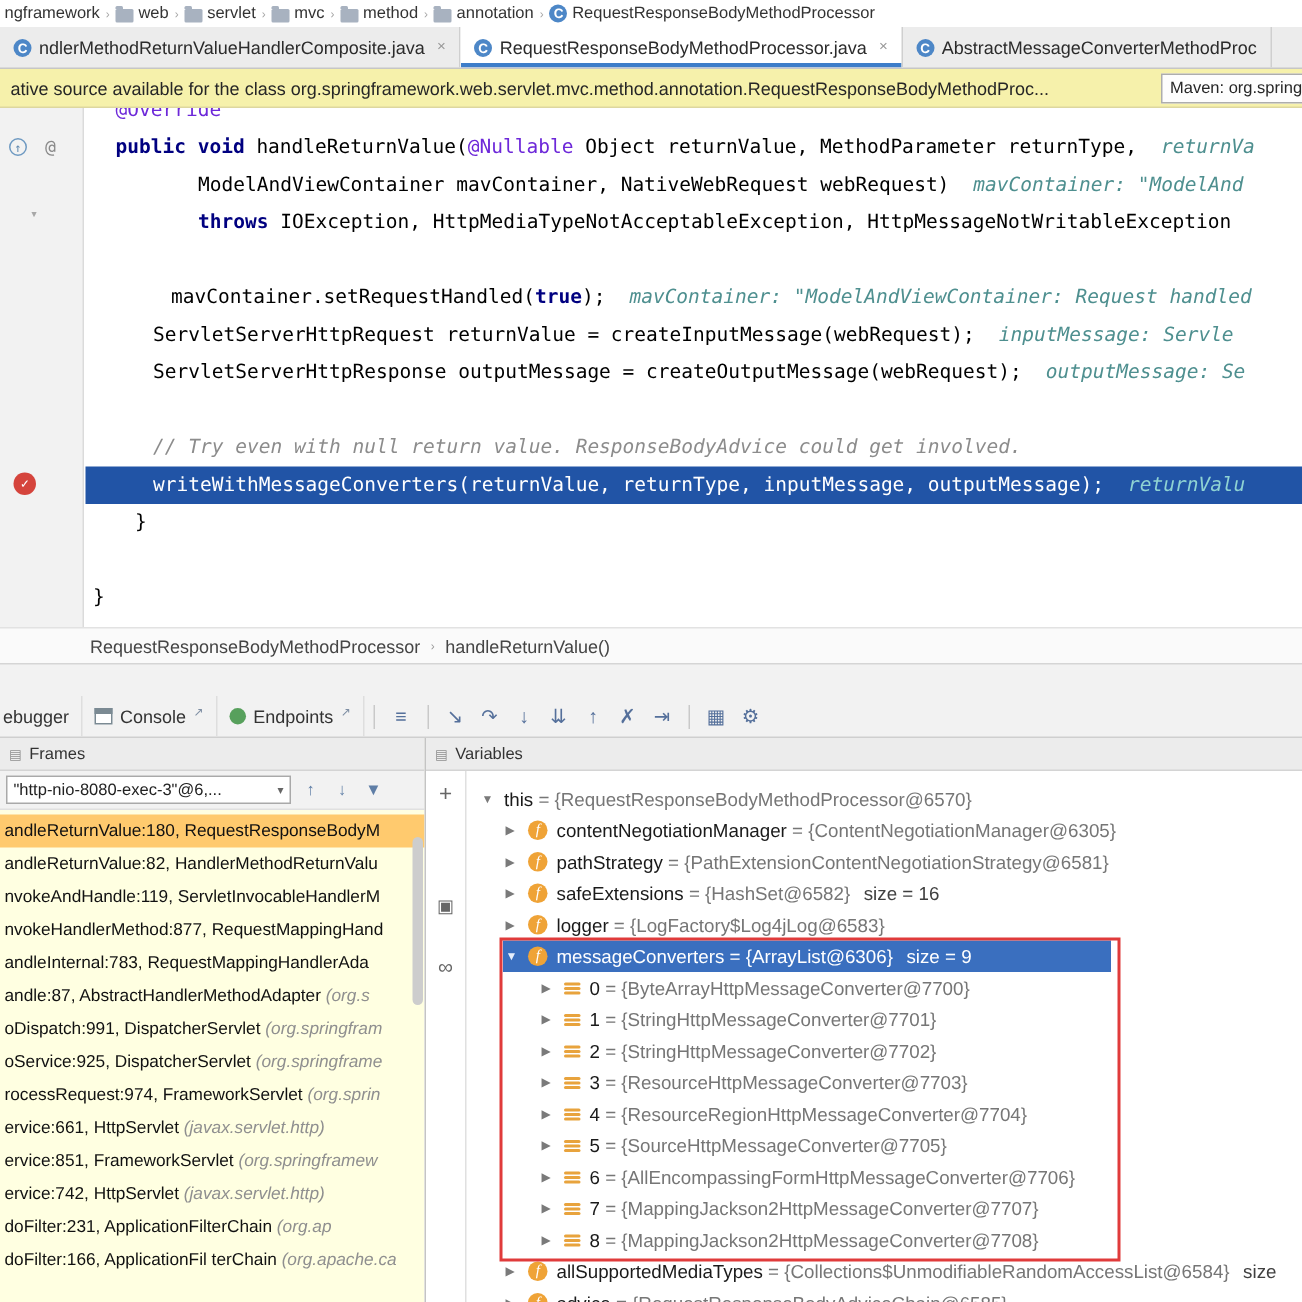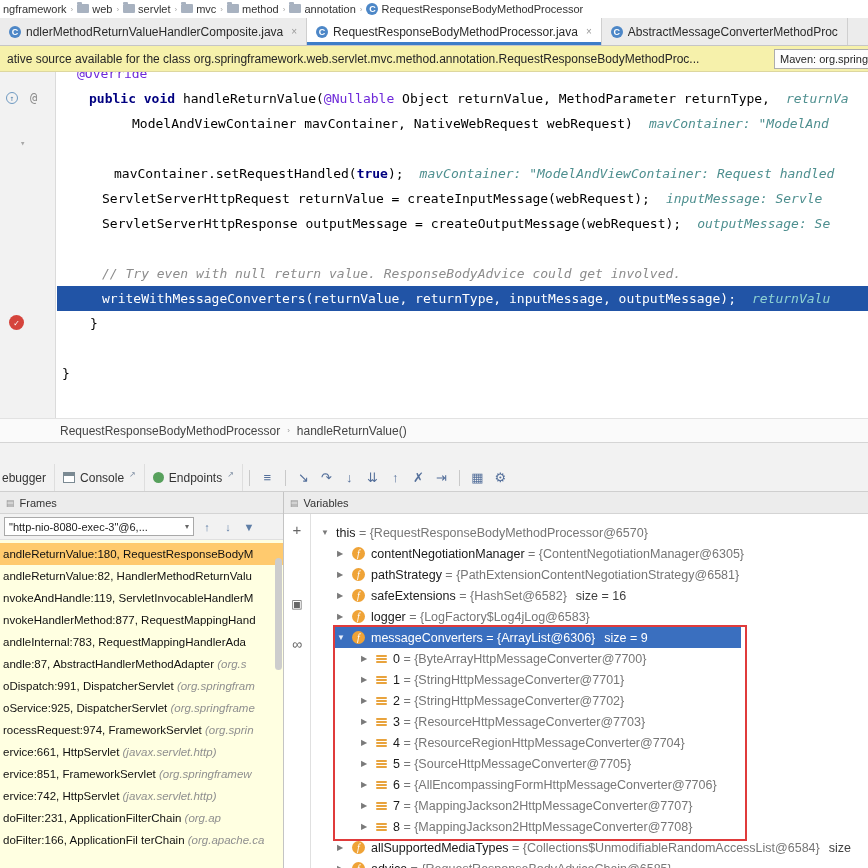--- a/index.html
+++ b/index.html
@@ -1,21 +1,21 @@
 <!DOCTYPE html>
 <html><head>
 <meta charset="utf-8">
 <style>
 *{box-sizing:border-box;margin:0;padding:0}
 body{margin:0;background:#dddddd;font-family:"Liberation Sans",sans-serif}
 .app{width:868px;height:868px;position:relative;overflow:hidden;background:#fff}
 
 
 .crumbbar{height:18px;background:#fff;display:flex;align-items:center;font-size:11px;color:#333;padding-left:1px;overflow:hidden;white-space:nowrap}
-.crumb{display:inline-flex;align-items:flex-start;gap:3px;margin:8px 2px;cursor:default}
+.crumb{display:inline-flex;align-items:flex-end;gap:3px;margin:8px 2px;cursor:default}
 .csep{color:#a7a7a7;font-size:8px;margin:0 2px}
 .folder{width:12px;height:9px;background:#a8b2c0;border-radius:1px;position:relative;display:inline-block;margin-top:1px}
 .folder::before{content:"";position:absolute;top:-2px;left:0;width:5px;height:2px;background:#a8b2c0;border-radius:1px 1px 0 0}
 .cicon{width:12px;height:12px;min-width:12px;border-radius:50%;background:#4d87c7;color:#fff;font-size:9px;font-weight:bold;display:inline-flex;align-items:center;justify-content:center}
 
 
 .tabbar{height:28px;background:#ececec;border-bottom:1px solid #c6c6c6;display:flex;align-items:stretch;overflow:hidden;white-space:nowrap}
 .tab{display:flex;align-items:center;gap:5px;padding:0 9px;border-right:1px solid #cfcfcf;font-size:12px;color:#2b2b2b}
 .tab.active{background:#fff;box-shadow:inset 0 -3px 0 #3d7dc9}
 .tclose{color:#989898;font-size:10px;margin-left:3px}
@@ -162,22 +162,23 @@
   </div>
 
   <div class="editor">
     <div class="gutter"></div>
     <span class="govr">↑</span>
     <span class="gat">@</span>
     <span class="gfold">▾</span>
     <span class="gbreak">✓</span>
     <div class="code" id="code">
         <div class="cl" style="padding-left: 20px;"><span class="tk-ann">@Override</span></div>
-        <div class="cl" style="padding-left: 32px;"><span class="tk-kw">public void </span><span class="tk-pln">handleReturnValue(</span><span class="tk-ann">@Nullable </span><span class="tk-pln">Object returnValue, MethodParameter returnType,</span><span class="tk-hint">returnVa</span></div>
+        <div class="cl" style="padding-left: 20px;"><span class="tk-kw">public void </span><span class="tk-pln">handleReturnValue(</span><span class="tk-ann">@Nullable </span><span class="tk-pln">Object returnValue, MethodParameter returnType,</span><span class="tk-hint">returnVa</span></div>
         <div class="cl" style="padding-left: 75px;"><span class="tk-pln">ModelAndViewContainer mavContainer, NativeWebRequest webRequest)</span><span class="tk-hint">mavContainer: "ModelAnd</span></div>
+        <div class="cl" style="padding-left: 75px;"><span class="tk-kw">throws </span><span class="tk-pln">IOException, HttpMediaTypeNotAcceptableException, HttpMessageNotWritableException</span></div>
         <div class="cl" style="padding-left: 45px;"></div>
         <div class="cl" style="padding-left: 45px; margin-left: 12px;"><span class="tk-pln">mavContainer.setRequestHandled(</span><span class="tk-kw">true</span><span class="tk-pln">);</span><span class="tk-hint">mavContainer: "ModelAndViewContainer: Request handled</span></div>
         <div class="cl" style="padding-left: 45px;"><span class="tk-pln">ServletServerHttpRequest returnValue = createInputMessage(webRequest);</span><span class="tk-hint">inputMessage: Servle</span></div>
         <div class="cl" style="padding-left: 45px;"><span class="tk-pln">ServletServerHttpResponse outputMessage = createOutputMessage(webRequest);</span><span class="tk-hint">outputMessage: Se</span></div>
         <div class="cl" style="padding-left: 45px;"></div>
         <div class="cl" style="padding-left: 45px;"><span class="tk-cmt">// Try even with null return value. ResponseBodyAdvice could get involved.</span></div>
         <div class="cl exec" style="padding-left: 45px;"><span class="tk-pln">writeWithMessageConverters(returnValue, returnType, inputMessage, outputMessage);</span><span class="tk-hint">returnValu</span></div>
         <div class="cl" style="padding-left: 33px;"><span class="tk-pln">}</span></div>
         <div class="cl" style="padding-left: 33px;"></div>
         <div class="cl" style="padding-left: 5px;"><span class="tk-pln">}</span></div>

